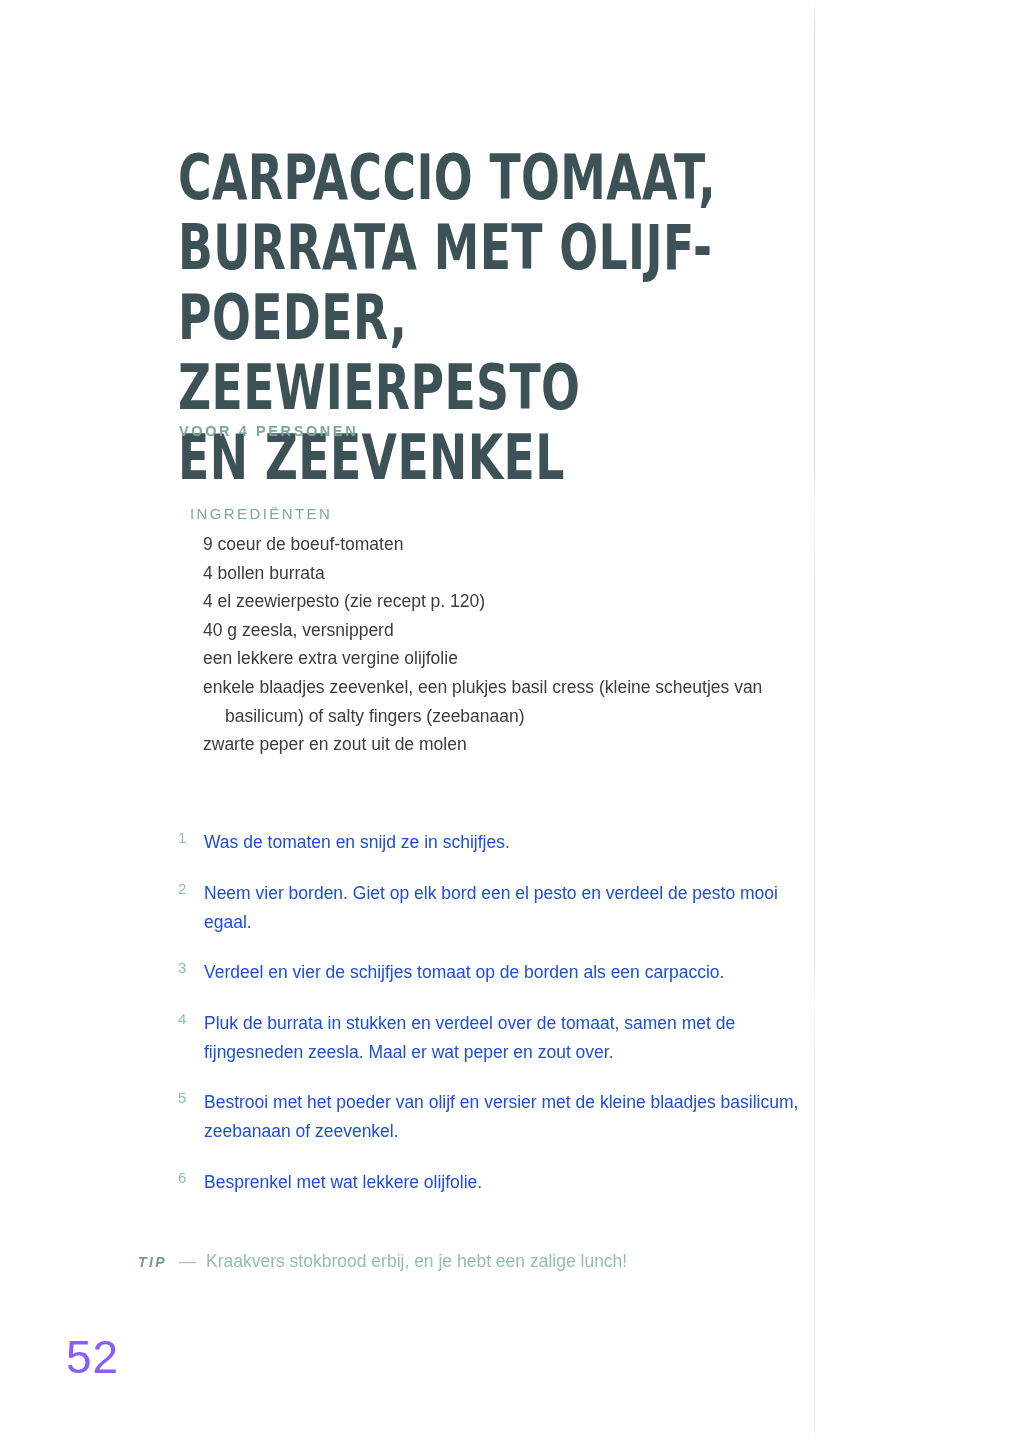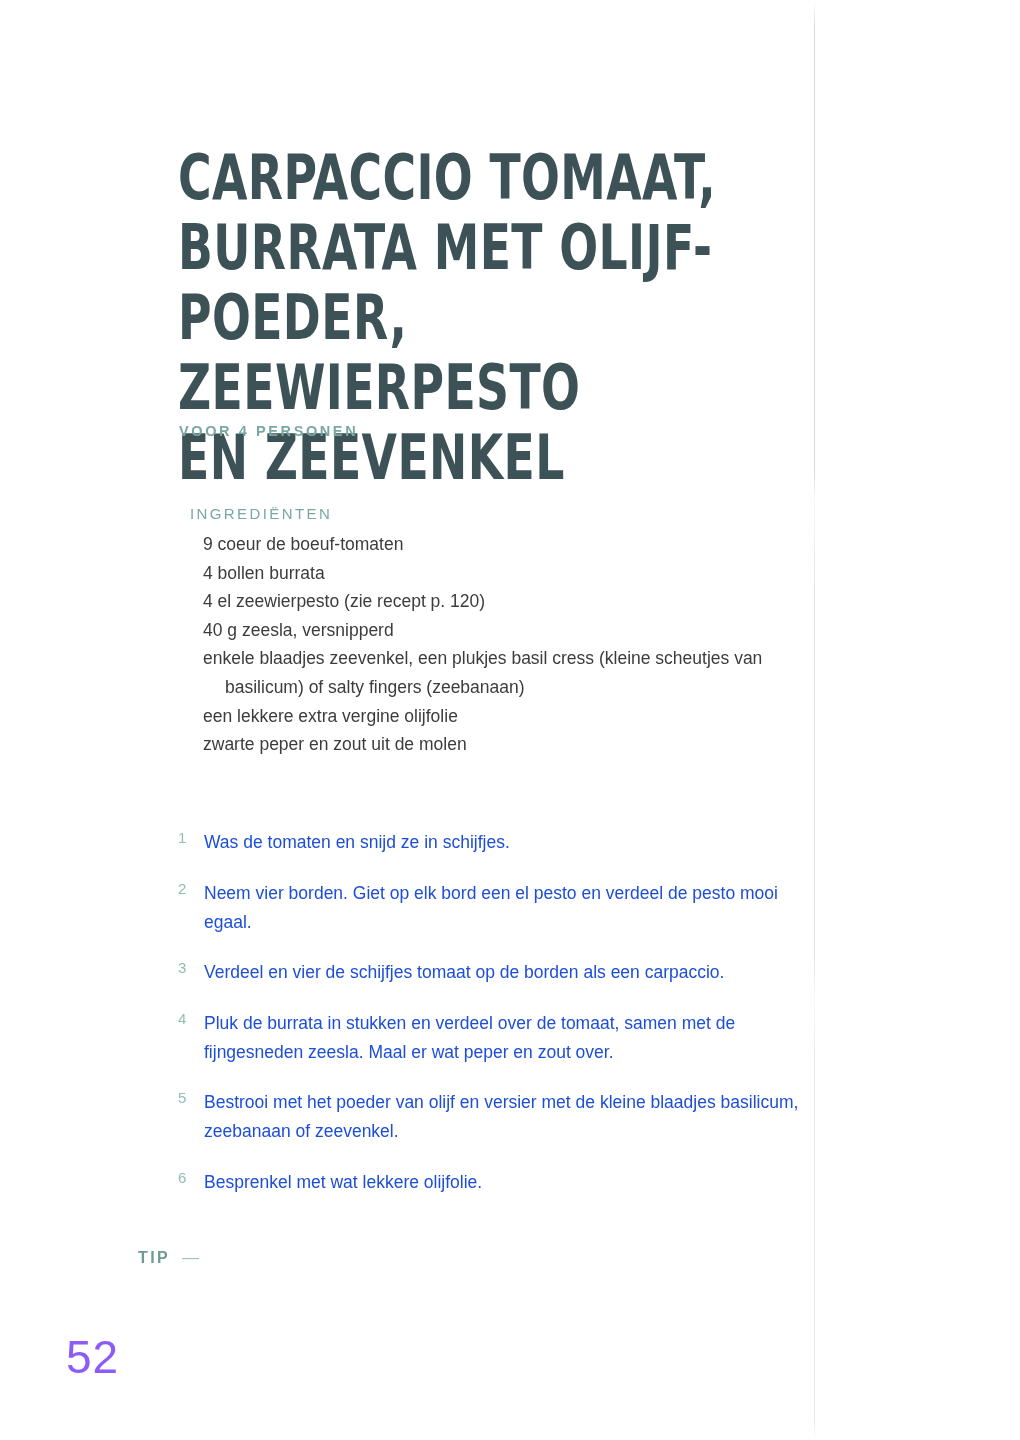--- a/index.html
+++ b/index.html
@@ -137,24 +137,25 @@
   .tip-row {
     position: absolute;
     left: 138px;
     top: 1248px;
     display: flex;
     align-items: baseline;
   }
 
   .tip-label {
     color: #6e9a93;
-    font-size: 16px;
+    font-size: 14px;
     font-weight: 700;
     letter-spacing: 2.4px;
     text-transform: uppercase;
+    font-style: italic;
   }
 
   .tip-dash {
     color: #9cc4bd;
     font-size: 17px;
     margin: 0 10px 0 12px;
   }
 
   .tip-text {
     color: #93bdb6;
@@ -187,22 +188,22 @@
 
   <div class="servings">VOOR 4 PERSONEN</div>
 
   <div class="ingredients-heading">INGREDIËNTEN</div>
 
   <ul class="ingredients-list">
     <li class="ingredient-item">9 coeur de boeuf-tomaten</li>
     <li class="ingredient-item">4 bollen burrata</li>
     <li class="ingredient-item">4 el zeewierpesto (zie recept p. 120)</li>
     <li class="ingredient-item">40 g zeesla, versnipperd</li>
+    <li class="ingredient-item">een lekkere extra vergine olijfolie</li>
     <li class="ingredient-item">enkele blaadjes zeevenkel, een plukjes basil cress (kleine scheutjes van basilicum) of salty fingers (zeebanaan)</li>
-    <li class="ingredient-item">een lekkere extra vergine olijfolie</li>
     <li class="ingredient-item">zwarte peper en zout uit de molen</li>
   </ul>
 
   <ol class="steps-list">
     <li class="step-item">
       <span class="step-number">1</span>
       <span class="step-text">Was de tomaten en snijd ze in schijfjes.</span>
     </li>
     <li class="step-item">
       <span class="step-number">2</span>
@@ -222,17 +223,18 @@
     </li>
     <li class="step-item">
       <span class="step-number">6</span>
       <span class="step-text">Besprenkel met wat lekkere olijfolie.</span>
     </li>
   </ol>
 
   <div class="tip-row">
     <span class="tip-label">TIP</span>
     <span class="tip-dash">—</span>
+    <span class="tip-text">Kraakvers stokbrood erbij, en je hebt een zalige lunch!</span>
   </div>
 
   <div class="page-number">52</div>
 
 </div>
 
 </body></html>

